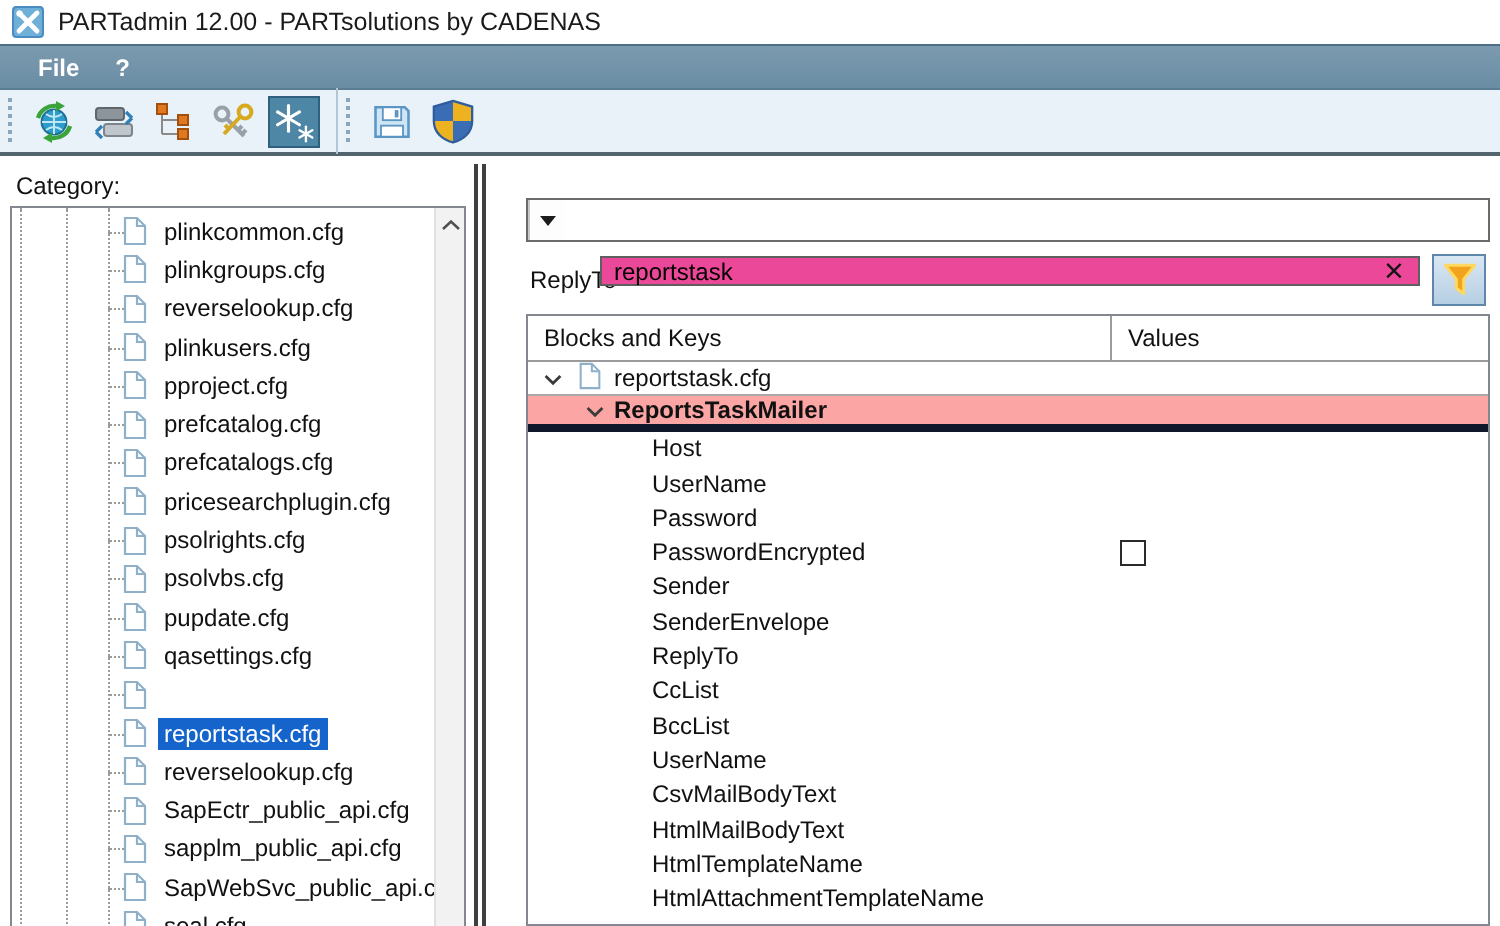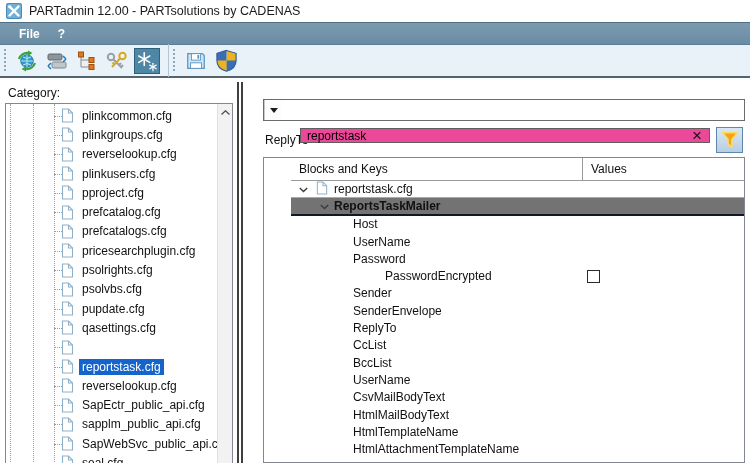--- a/index.html
+++ b/index.html
@@ -65,30 +65,30 @@
     border:1px solid #5f5f5f; background:#ec4899; display:flex; align-items:center; }
   .filter-input { flex:1; border:none; outline:none; font-size:12px; padding-left:6px;
     font-family:"Liberation Sans", sans-serif; background:transparent; }
   .clear-x { width:24px; text-align:center; font-size:17px; line-height:1; color:#141414; cursor:default; }
   .filter-btn { position:absolute; left:716px; top:127px; width:27px; height:26px;
     border:1px solid #5f87ac; background:linear-gradient(#d9e7f3,#b6cfe3);
     display:flex; align-items:center; justify-content:center; }
 
   
   .keys-table { position:absolute; left:263px; top:157px; width:482px; height:306px;
-    border:1px solid #828790; background:#fff; overflow:hidden;padding-left:27px; }
+    border:1px solid #828790; background:#fff; overflow:hidden; }
   .tbl-header { height:23px; border-bottom:1px solid #9b9b9b; display:flex; font-size:12px; }
   .th { display:flex; align-items:center; padding-left:8px; }
   .th-keys { width:292px; border-right:1px solid #9b9b9b; }
   .th-values { flex:1; }
   .tbl-row { height:17.3px; display:flex; align-items:center; font-size:12px; white-space:nowrap; }
   .tbl-row .cell-key { width:292px; display:flex; align-items:center; height:100%; }
   .tbl-row .cell-val { flex:1; display:flex; align-items:center; height:100%; }
   .tbl-row.r-file { border-bottom:1px solid #a9a9a9; }
-  .tbl-row.r-block { background:#737373; border-bottom:2px solid #0f172a; }
+  .tbl-row.r-block { background:#fca5a5; border-bottom:4px solid #0f172a; }
   .tbl-row.r-block .klabel { font-weight:bold; }
   .chev { display:inline-flex; }
   .checkbox { width:13px; height:13px; border:1px solid #2b2b2b; background:#fff; margin-left:4px; }
 </style>
 </head>
 <body>
 
 <div class="titlebar">
   <svg class="appicon" viewBox="0 0 16 16">
     <rect x="0" y="0" width="16" height="16" rx="2" fill="#6fb0d8"></rect>
@@ -419,21 +419,21 @@
                    <div class="cell-val"></div>
       </div>
       <div class="tbl-row r-key">
         <div class="cell-key">
           <span class="klabel" style="margin-left:62px">Password</span>
         </div>
                    <div class="cell-val"></div>
       </div>
       <div class="tbl-row r-key">
         <div class="cell-key">
-          <span class="klabel" style="margin-left:94px">PasswordEncrypted</span>
+          <span class="klabel" style="margin-left:62px">PasswordEncrypted</span>
         </div>
                    <div class="cell-val">
           <span class="checkbox"></span>
         </div>
       </div>
       <div class="tbl-row r-key">
         <div class="cell-key">
           <span class="klabel" style="margin-left:62px">Sender</span>
         </div>
                    <div class="cell-val"></div>

